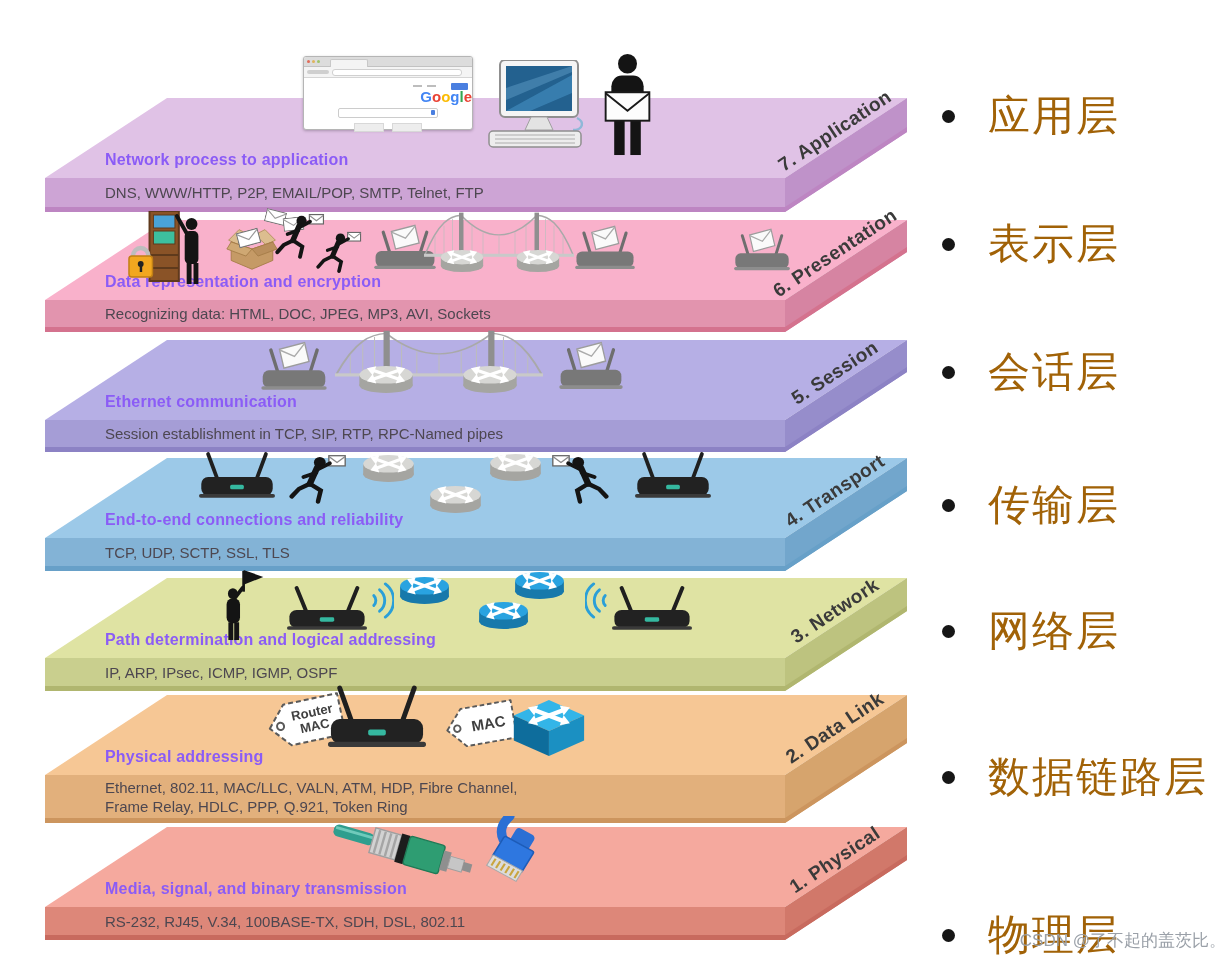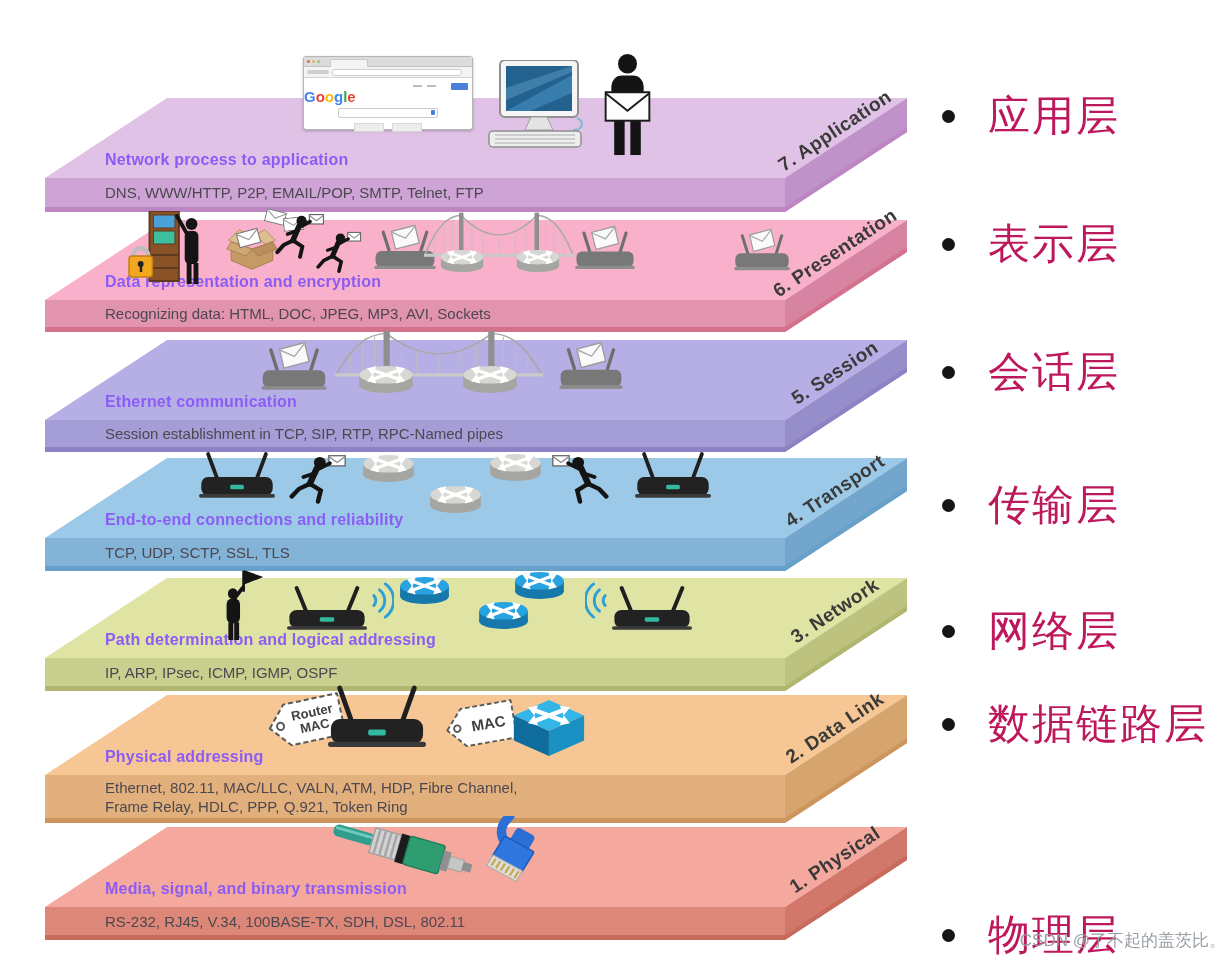--- a/index.html
+++ b/index.html
@@ -21,21 +21,21 @@
   .lproto{position:absolute;left:60px;top:80px;height:var(--fh);display:flex;
     align-items:center;font-size:15px;color:#4d4750;white-space:pre-line;
     line-height:19px;}
   .lname{position:absolute;left:700px;top:22px;width:180px;text-align:center;
     transform:rotate(-33.5deg);font-size:19px;font-weight:600;color:#3a3a3a;
     letter-spacing:.5px;white-space:nowrap;}
 
   
   .cn{position:absolute;left:942px;display:flex;align-items:flex-start;}
   .cn .dot{width:13px;height:13px;border-radius:50%;background:#161616;margin-top:20px;flex:none;}
-  .cn .txt{margin-left:33px;font-size:42px;color:#be185d;line-height:52px;
+  .cn .txt{margin-left:33px;font-size:42px;color:#a16207;line-height:52px;
     letter-spacing:2px;white-space:nowrap;}
 
   .wm{position:absolute;right:3px;top:929px;font-size:17px;color:#9aa0a8;}
 
   
   .ic{position:absolute;}
   .grp{position:absolute;}
   .grp .ic{position:absolute;}
 
   
@@ -45,21 +45,21 @@
   .b-dot{position:absolute;top:3px;width:3px;height:3px;border-radius:50%;}
   .b-tab{position:absolute;left:26px;top:2px;width:36px;height:7px;background:#f4f4f4;
     border:1px solid #c8c8c8;border-bottom:none;border-radius:2px 2px 0 0;}
   .b-bar2{height:10px;background:#f4f4f4;border-bottom:1px solid #d5d5d5;position:relative;}
   .b-url{position:absolute;left:28px;top:2px;width:128px;height:5px;background:#fff;
     border:1px solid #d0d0d0;border-radius:3px;}
   .b-nav{position:absolute;left:3px;top:3px;width:22px;height:4px;background:#cfcfcf;border-radius:2px;}
   .b-body{position:relative;height:50px;}
   .b-dash{position:absolute;top:7px;width:9px;height:2px;background:#bdbdbd;}
   .b-btn{position:absolute;right:4px;top:5px;width:17px;height:7px;background:#4a7fe0;border-radius:1px;}
-  .b-logo{text-align:left;padding-top:11px;font-size:15px;font-weight:700;line-height:15px;}
+  .b-logo{text-align:right;padding-top:11px;font-size:15px;font-weight:700;line-height:15px;}
   .gl0,.gl3{color:#4285f4}.gl1,.gl5{color:#ea4335}.gl2{color:#fbbc05}.gl4{color:#34a853}
   .b-search{margin:4px auto 0;width:98px;height:8px;border:1px solid #ccc;border-radius:2px;position:relative;}
   .b-mic{position:absolute;right:2px;top:1px;width:4px;height:5px;background:#4a7fe0;border-radius:1px;}
   .b-btns{display:flex;gap:8px;justify-content:center;margin-top:5px;}
   .b-btns i{width:28px;height:7px;background:#ededed;border:1px solid #d8d8d8;}
 
   
   .tag{position:absolute;}
   .tag svg{position:absolute;inset:0;width:100%;height:100%;}
   .tag-text{position:absolute;left:18px;right:3px;top:4px;bottom:4px;display:flex;
@@ -525,21 +525,21 @@
     <span class="txt">会话层</span>
   </div>
   <div class="cn" style="top:605px;">
     <span class="dot"></span>
     <span class="txt">网络层</span>
   </div>
   <div class="cn" style="top:479px;">
     <span class="dot"></span>
     <span class="txt">传输层</span>
   </div>
-  <div class="cn" style="top:698px;">
+  <div class="cn" style="top:751px;">
     <span class="dot"></span>
     <span class="txt">数据链路层</span>
   </div>
   <div class="cn" style="top:861px;margin-top:48px;">
     <span class="dot"></span>
     <span class="txt">物理层</span>
   </div>
 
   <div class="wm">CSDN @了不起的盖茨比。</div>
 </div>

